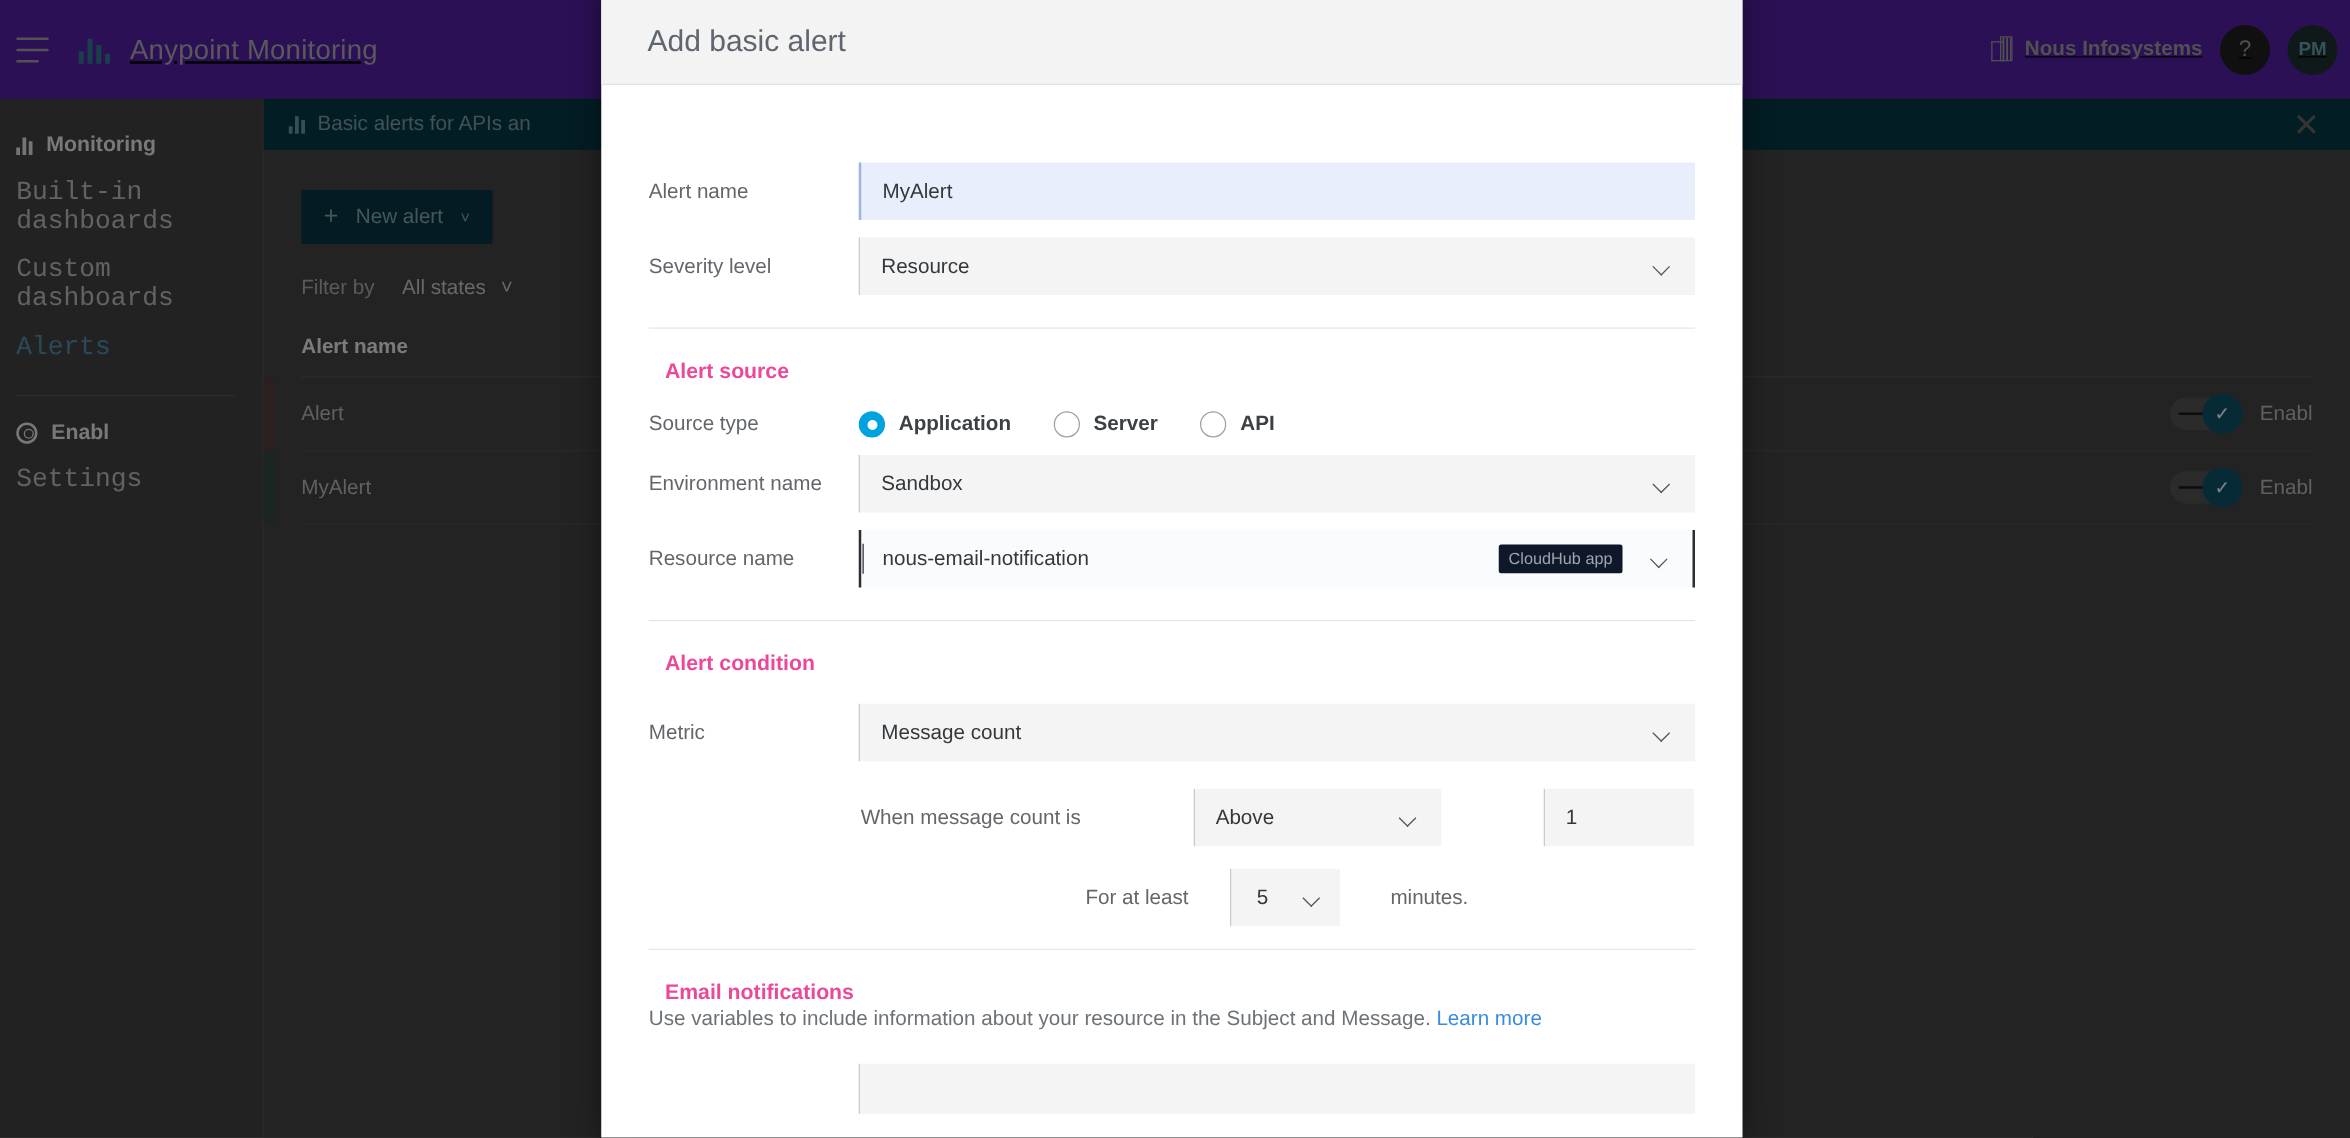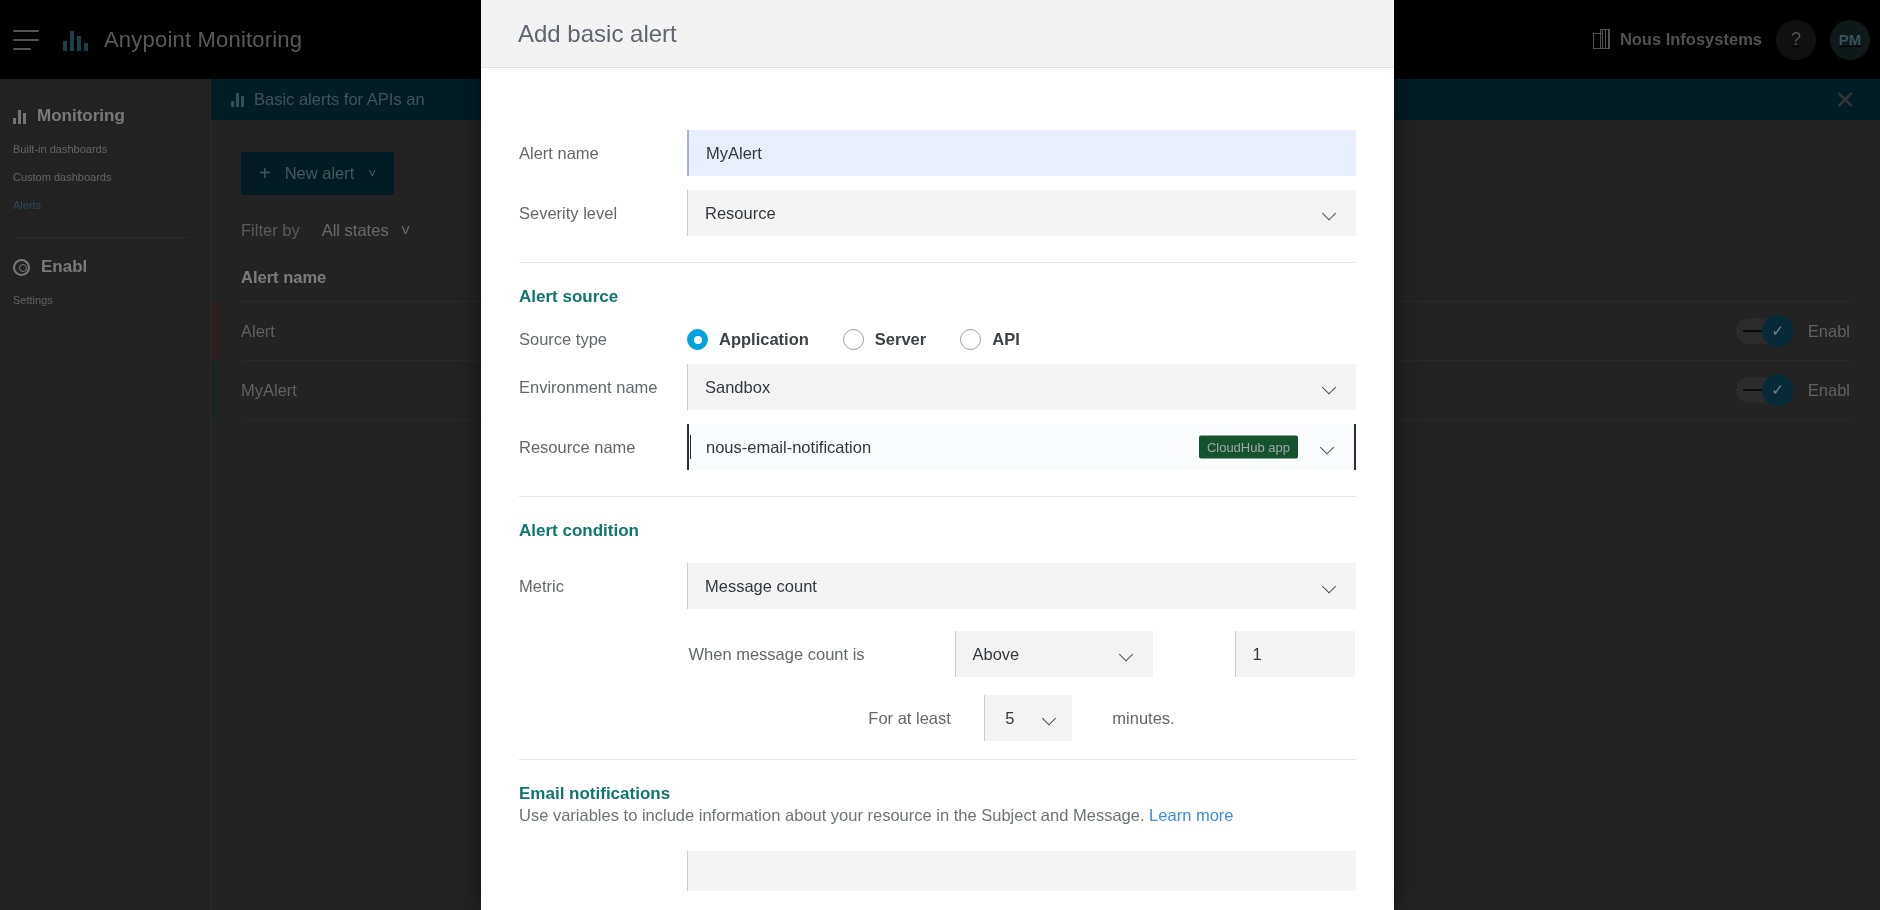--- a/index.html
+++ b/index.html
@@ -12,21 +12,21 @@
 
   
   #app {
     position: absolute; inset: 0;
     background: #3d3d3d;
   }
 
   
   .topbar {
     position: absolute; top: 0; left: 0; right: 0; height: 79px;
-    background: #000000;
+    background: #4c1d95;
     display: flex; align-items: center; text-decoration: underline;
   }
   .hamburger {
     width: 26px; height: 20px; margin-left: 13px; margin-right: 24px;
     display: flex; flex-direction: column; justify-content: space-between;
     cursor: pointer;
   }
   .hamburger span { display:block; height: 2px; background: #8e8e8e; border-radius: 1px; }
   .hamburger span:nth-child(1){ width: 26px; }
   .hamburger span:nth-child(2){ width: 26px; }
@@ -92,21 +92,21 @@
   .gear-icon {
     width: 17px; height: 17px; border: 2px solid #cfcfcf; border-radius: 50%;
     position: relative;
   }
   .gear-icon:after {
     content:""; position:absolute; left: 3.5px; top: 3.5px;
     width: 6px; height: 6px; border: 1.5px solid #cfcfcf; border-radius: 50%;
   }
   .side-link {
     display: block; padding: 8px 0 8px 13px;
-    color: #a9a9a9; font-size: 11px; cursor: pointer; text-decoration: none;
+    color: #a9a9a9; font-size: 21px; cursor: pointer; text-decoration: none; font-family: Liberation Mono, monospace;
   }
   .side-link.active { color: #4a7f99; }
   .side-divider { height:1px; background: #4e4e4e; margin: 18px 22px 10px 13px; }
 
   
   .content { position: absolute; top: 79px; left: 211px; right: 0; bottom: 0; }
   .banner {
     height: 41px; background: #06333f; display: flex; align-items: center;
     padding-left: 20px; gap: 10px; color: #6e8d96; font-size: 16.5px;
   }
@@ -198,27 +198,27 @@
     position: relative; height: 46px; background: #fafbfc;
     border-left: 2px solid #2b2f33; border-right: 2px solid #2b2f33;
     display: flex; align-items: center; padding-left: 17px;
   }
   .combo-val { color: #33383d; font-size: 16.5px; }
   .combo-caret {
     position: absolute; left: 1px; top: 11px; width: 1px; height: 24px; background: #2b2f33;
   }
   .badge {
     position: absolute; right: 56px; top: 50%; transform: translateY(-50%);
-    background: #14532d; color: #9ea5ab; font-size: 13px;
+    background: #0f172a; color: #9ea5ab; font-size: 13px;
     padding: 4px 8px; border-radius: 2px; white-space: nowrap;
   }
 
   .section-divider { height: 1px; background: #e4e6e8; margin: 26px 0 0 0; }
   .section-title {
-    font-size: 17px; font-weight: bold; color: #0f766e; margin: 24px 0 22px 0;
+    font-size: 17px; font-weight: bold; color: #ec4899; margin: 24px 0 22px 13px;
   }
 
   .radios { display: flex; align-items: center; gap: 34px; }
   .radio { display: flex; align-items: center; gap: 11px; cursor: pointer; }
   .radio .dot {
     width: 21px; height: 21px; border-radius: 50%;
     border: 1.6px solid #9aa1a8; background: #fff; position: relative;
   }
   .radio.checked .dot { border-color: #00a2df; background: #00a2df; }
   .radio.checked .dot:after {

